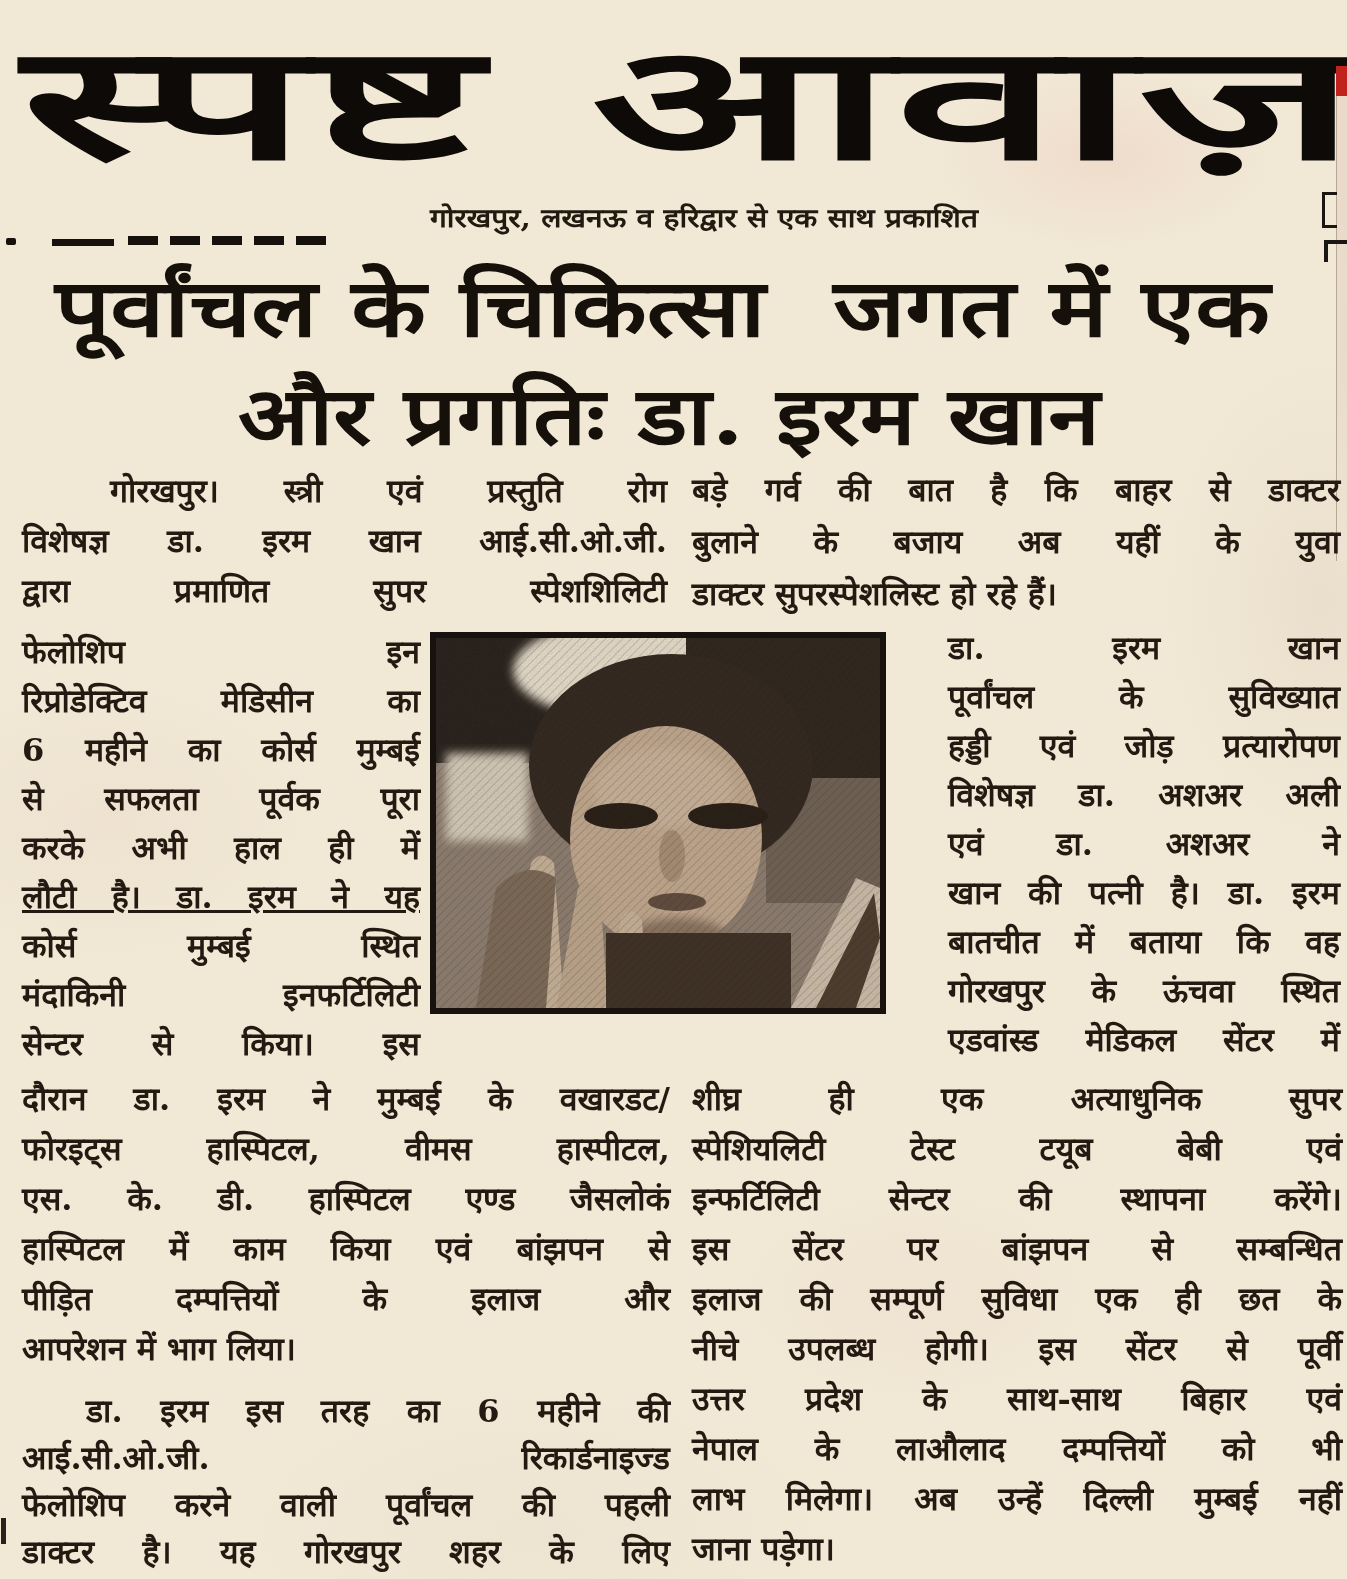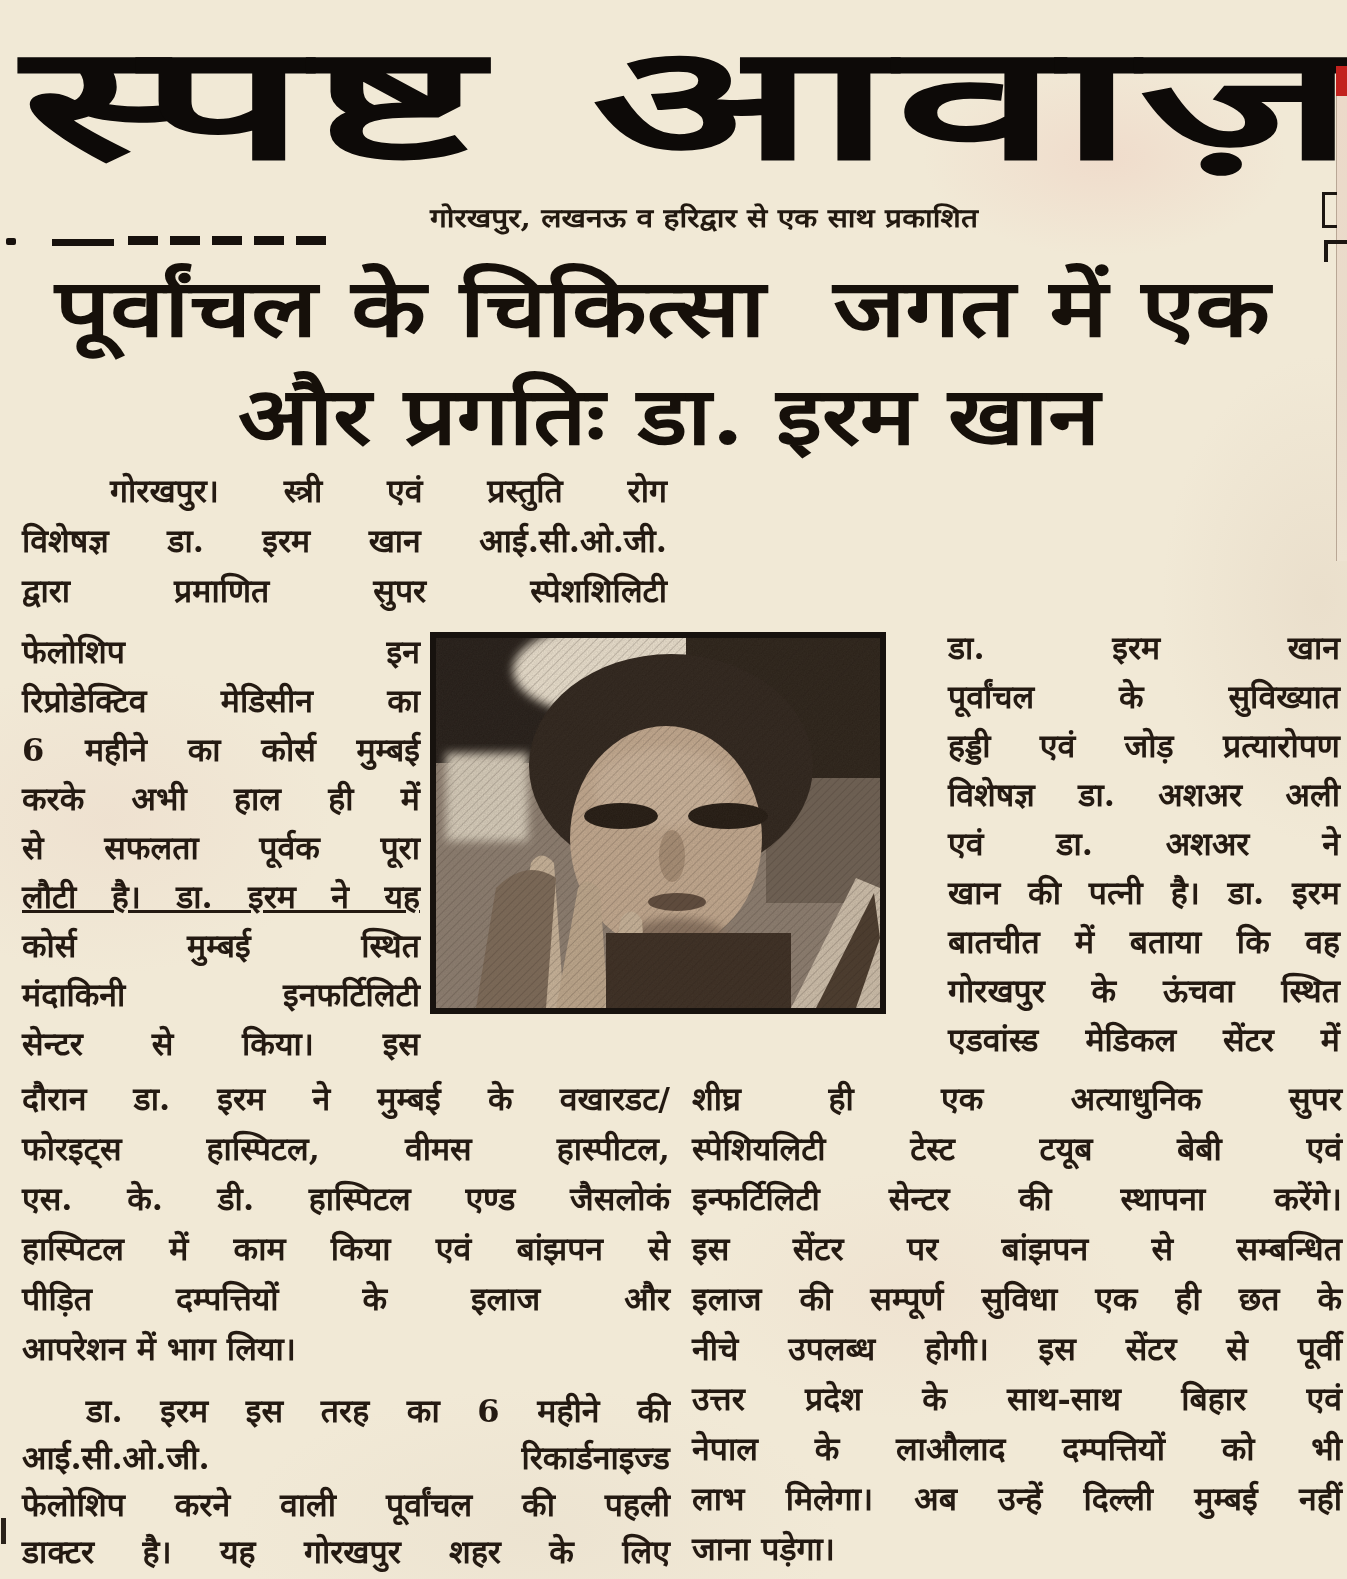--- a/index.html
+++ b/index.html
@@ -87,22 +87,22 @@
   <div class="abs seg lh50 indent-first" style="left:22px; top:466px; width:645px;">
       <div class="line"><span class="fit" style="word-spacing: 53.6914px;">गोरखपुर। स्त्री एवं प्रस्तुति रोग</span></div>
       <div class="line"><span class="fit" style="word-spacing: 47.3008px;">विशेषज्ञ डा. इरम खान आई.सी.ओ.जी.</span></div>
       <div class="line"><span class="fit" style="word-spacing: 92.8281px;">द्वारा प्रमाणित सुपर स्पेशशिलिटी</span></div>
     </div>
 
   <div class="abs seg lh49" style="left:22px; top:628px; width:398px;">
       <div class="line"><span class="fit" style="word-spacing: 250.5px;">फेलोशिप इन</span></div>
       <div class="line"><span class="fit" style="word-spacing: 62.9922px;">रिप्रोडेक्टिव मेडिसीन का</span></div>
       <div class="line"><span class="fit" style="word-spacing: 29.5273px;">6 महीने का कोर्स मुम्बई</span></div>
+      <div class="line"><span class="fit" style="word-spacing: 49.4375px;">से सफलता पूर्वक पूरा</span></div>
       <div class="line"><span class="fit" style="word-spacing: 36.1406px;">करके अभी हाल ही में</span></div>
-      <div class="line"><span class="fit" style="word-spacing: 49.4375px;">से सफलता पूर्वक पूरा</span></div>
       <div class="line"><span class="fit" style="word-spacing: 24.1938px; text-decoration: underline;">लौटी है। डा. इरम ने यह</span></div>
       <div class="line"><span class="fit" style="word-spacing: 99.4531px;">कोर्स मुम्बई स्थित</span></div>
       <div class="line"><span class="fit" style="word-spacing: 146.562px;">मंदाकिनी इनफर्टिलिटी</span></div>
       <div class="line"><span class="fit" style="word-spacing: 57.6198px;">सेन्टर से किया। इस</span></div>
     </div>
 
   <div class="abs seg lh50 end-para" style="left:22px; top:1074px; width:648px;">
       <div class="line"><span class="fit" style="word-spacing: 36.0182px;">दौरान डा. इरम ने मुम्बई के वखारडट/</span></div>
       <div class="line"><span class="fit" style="word-spacing: 73.9635px;">फोरइट्स हास्पिटल, वीमस हास्पीटल,</span></div>
       <div class="line"><span class="fit" style="word-spacing: 43.5187px;">एस. के. डी. हास्पिटल एण्ड जैसलोकं</span></div>
@@ -111,20 +111,25 @@
       <div class="line"><span class="fit">आपरेशन में भाग लिया।</span></div>
     </div>
 
   <div class="abs seg lh47 indent-first-sm" style="left:22px; top:1388px; width:648px;">
       <div class="line"><span class="fit" style="word-spacing: 26.5268px;">डा. इरम इस तरह का 6 महीने की</span></div>
       <div class="line"><span class="fit" style="word-spacing: 300.641px;">आई.सी.ओ.जी. रिकार्डनाइज्ड</span></div>
       <div class="line"><span class="fit" style="word-spacing: 38.725px;">फेलोशिप करने वाली पूर्वांचल की पहली</span></div>
       <div class="line"><span class="fit" style="word-spacing: 37.2474px;">डाक्टर है। यह गोरखपुर शहर के लिए</span></div>
     </div>
 
+  <div class="abs seg lh52 end-para" style="left:692px; top:464px; width:648px;">
+      <div class="line"><span class="fit" style="word-spacing: 26.2266px;">बड़े गर्व की बात है कि बाहर से डाक्टर</span></div>
+      <div class="line"><span class="fit" style="word-spacing: 44.3203px;">बुलाने के बजाय अब यहीं के युवा</span></div>
+      <div class="line"><span class="fit">डाक्टर सुपरस्पेशलिस्ट हो रहे हैं।</span></div>
+    </div>
 
   <div class="abs seg lh49" style="left:948px; top:624px; width:392px;text-align:right;">
       <div class="line"><span class="fit" style="word-spacing: 116.5px;">डा. इरम खान</span></div>
       <div class="line"><span class="fit" style="word-spacing: 73.6719px;">पूर्वांचल के सुविख्यात</span></div>
       <div class="line"><span class="fit" style="word-spacing: 38.0938px;">हड्डी एवं जोड़ प्रत्यारोपण</span></div>
       <div class="line"><span class="fit" style="word-spacing: 32.3333px;">विशेषज्ञ डा. अशअर अली</span></div>
       <div class="line"><span class="fit" style="word-spacing: 61.6771px;">एवं डा. अशअर ने</span></div>
       <div class="line"><span class="fit" style="word-spacing: 16.7094px;">खान की पत्नी है। डा. इरम</span></div>
       <div class="line"><span class="fit" style="word-spacing: 24.3359px;">बातचीत में बताया कि वह</span></div>
       <div class="line"><span class="fit" style="word-spacing: 35.6198px;">गोरखपुर के ऊंचवा स्थित</span></div>

